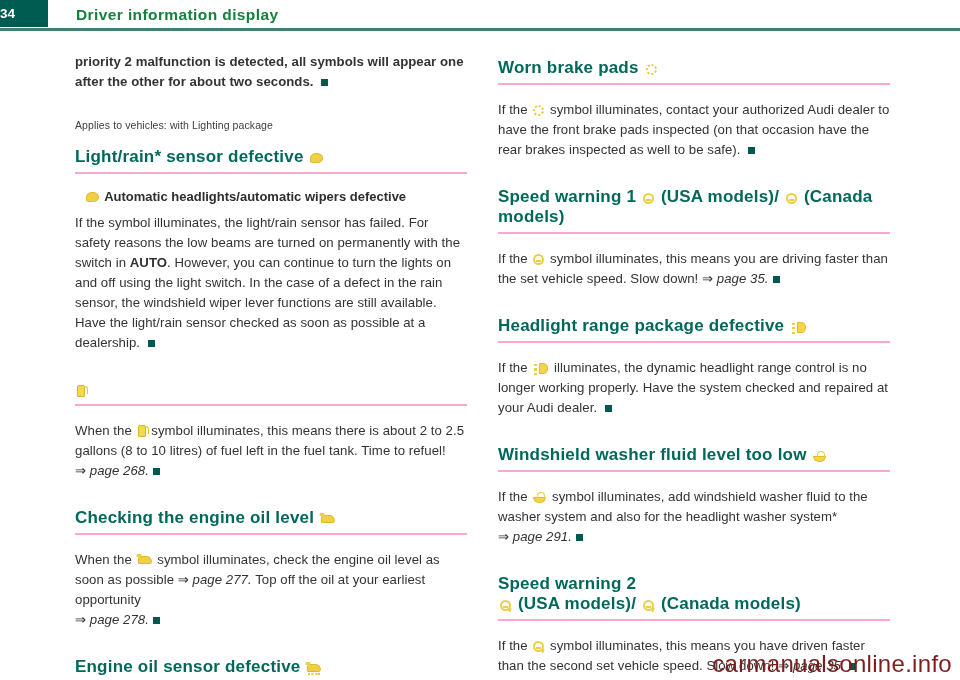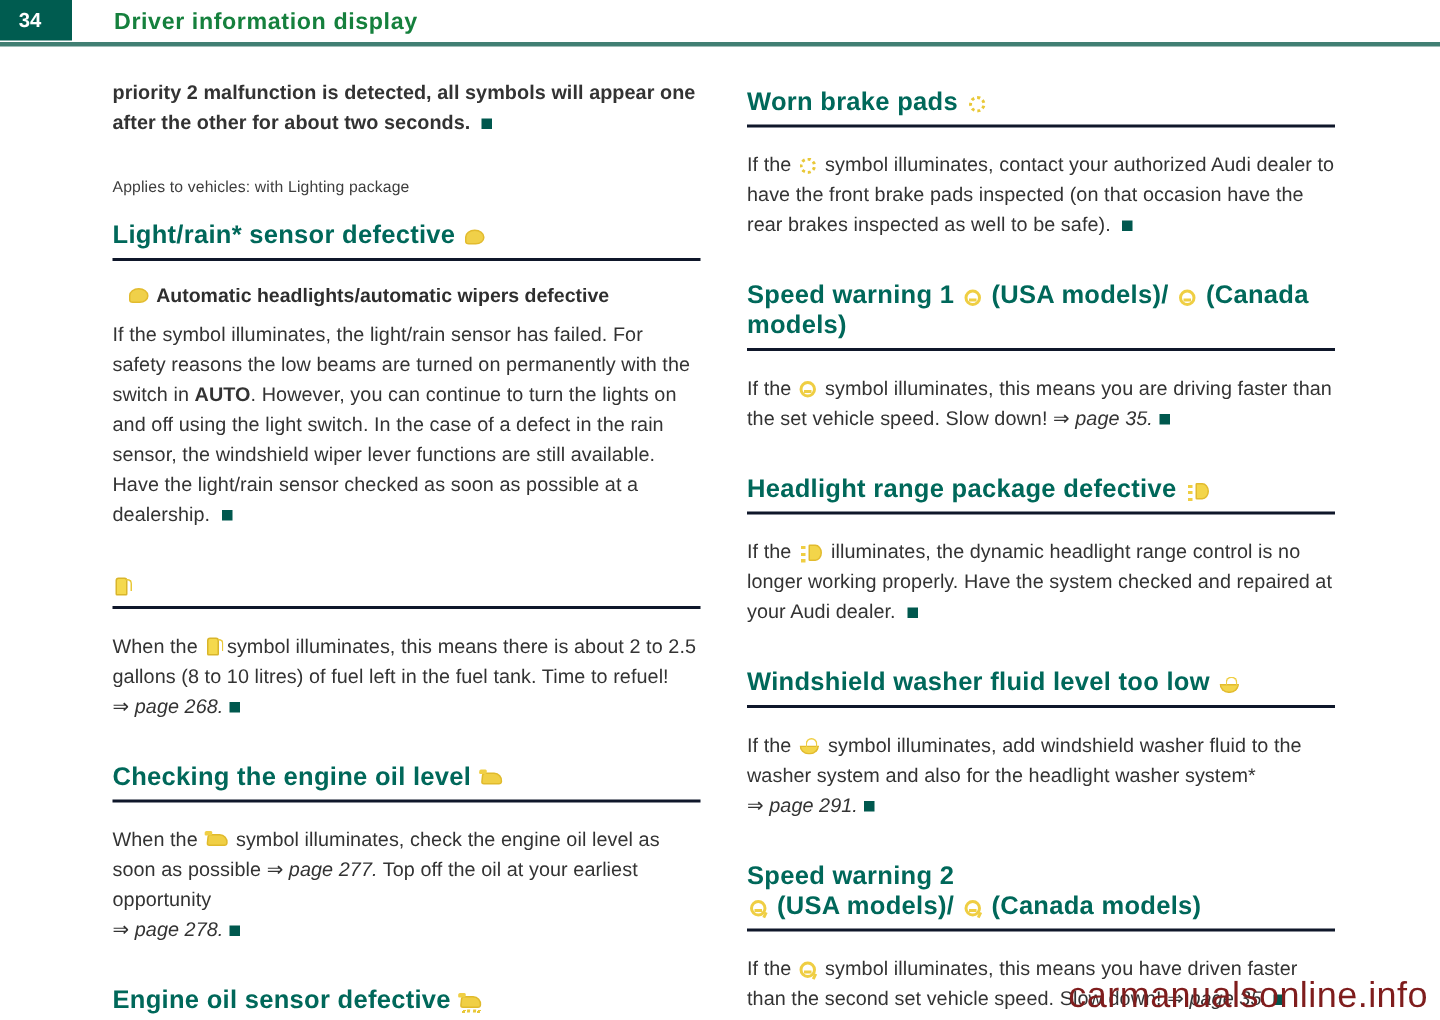--- a/index.html
+++ b/index.html
@@ -8,21 +8,21 @@
     font-family:"Liberation Sans", sans-serif;
     background:#ffffff;
     position:relative;
     overflow:hidden;
     color:#333;
   }
   
   .pagenum-box {
     position:absolute; left:0; top:0; width:48px; height:27px;
     background:#005c50; color:#fff; font-weight:bold; font-size:13.5px;
-    text-align:center; line-height:27px; padding-right:8px;
+    text-align:left; line-height:27px; padding-right:8px;
   }
   .header-title {
     position:absolute; left:76px; top:6px;
     font-size:15.5px; font-weight:bold; color:#15803d; letter-spacing:.4px;
   }
   .header-rule {
     position:absolute; left:0; right:0; top:28px; height:3px;
     background:#417f73;
   }
   
@@ -31,21 +31,21 @@
   .col-left  { margin-left:75px; }
   .col-right { margin-left:31px; }
   .section { margin-top:0; }
   .lead-para { margin-top:21px;font-weight:bold; }
   .applies {
     font-size:10.5px; color:#3d3d3d; margin-top:27px; margin-bottom:3px;
     letter-spacing:.1px;
   }
   .heading {
     font-size:17px; font-weight:bold; color:#00685a; letter-spacing:.2px;
-    line-height:1.22; padding-bottom:4px; border-bottom:2px solid #0f172a;
+    line-height:1.22; padding-bottom:4px; border-bottom:2px solid #f9a8d4;
     margin-top:27px; margin-bottom:15px;
   }
   .applies + .heading { margin-top:16px; }
   .subheading {
     font-size:13px; font-weight:bold; color:#2e2e2e;
     padding-left:9px; margin-top:4px; margin-bottom:9px;
   }
   .para {
     font-size:13.2px; line-height:20px; color:#333; margin-bottom:14px;
     letter-spacing:.05px;

